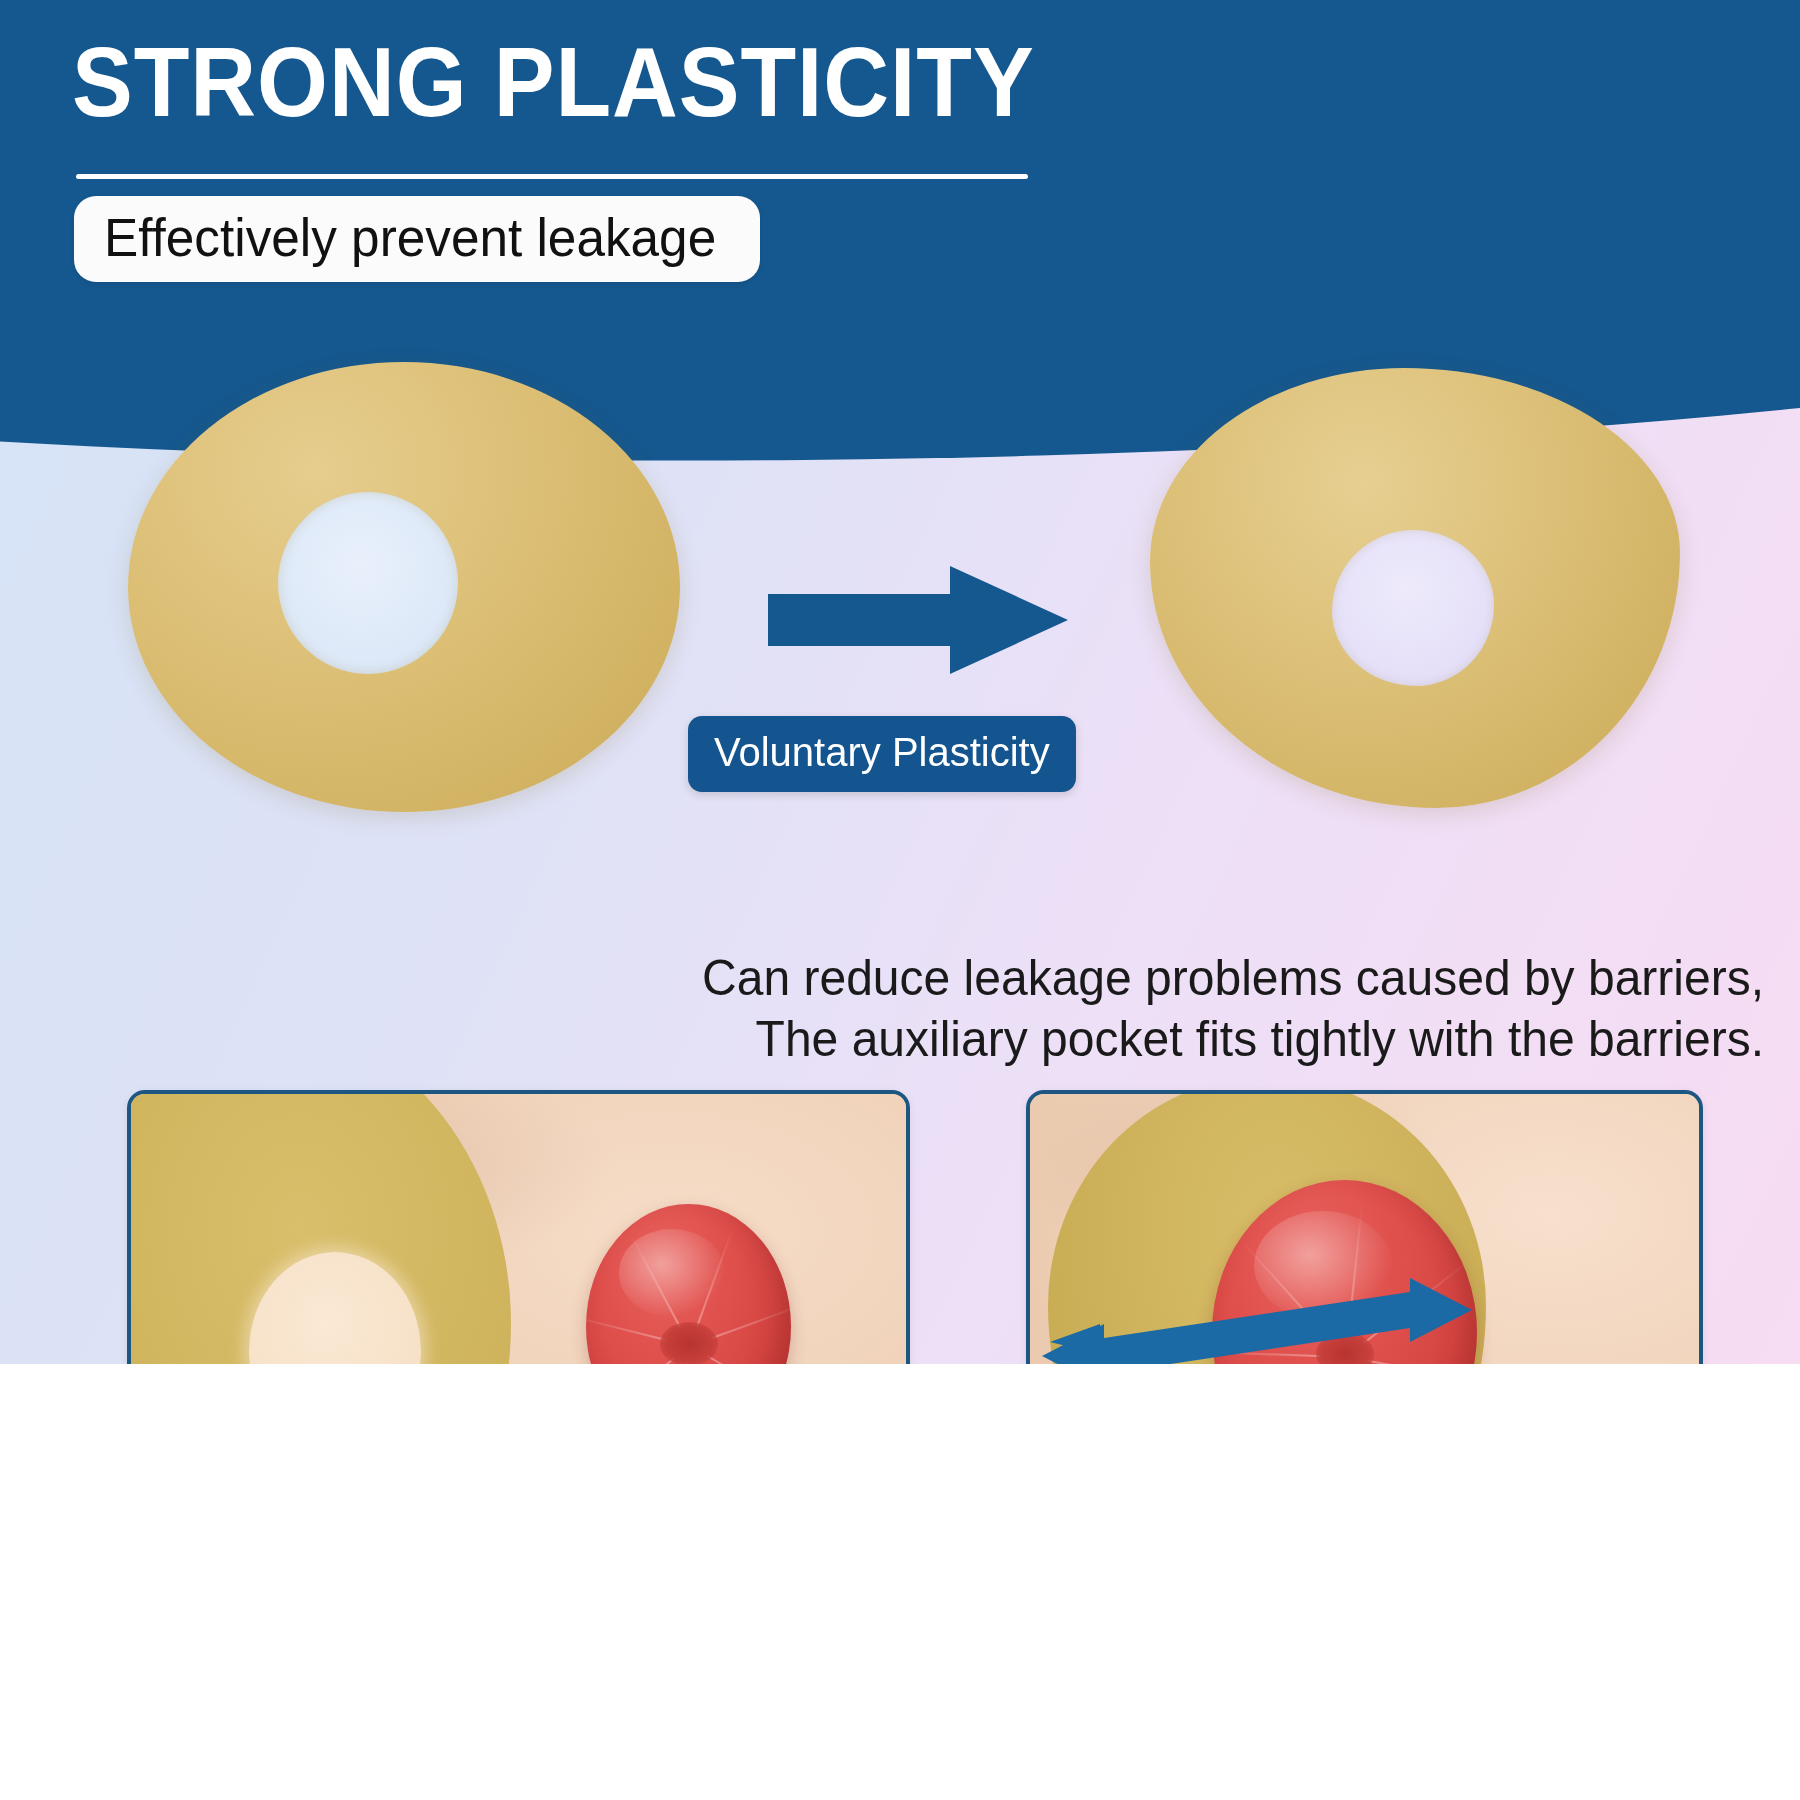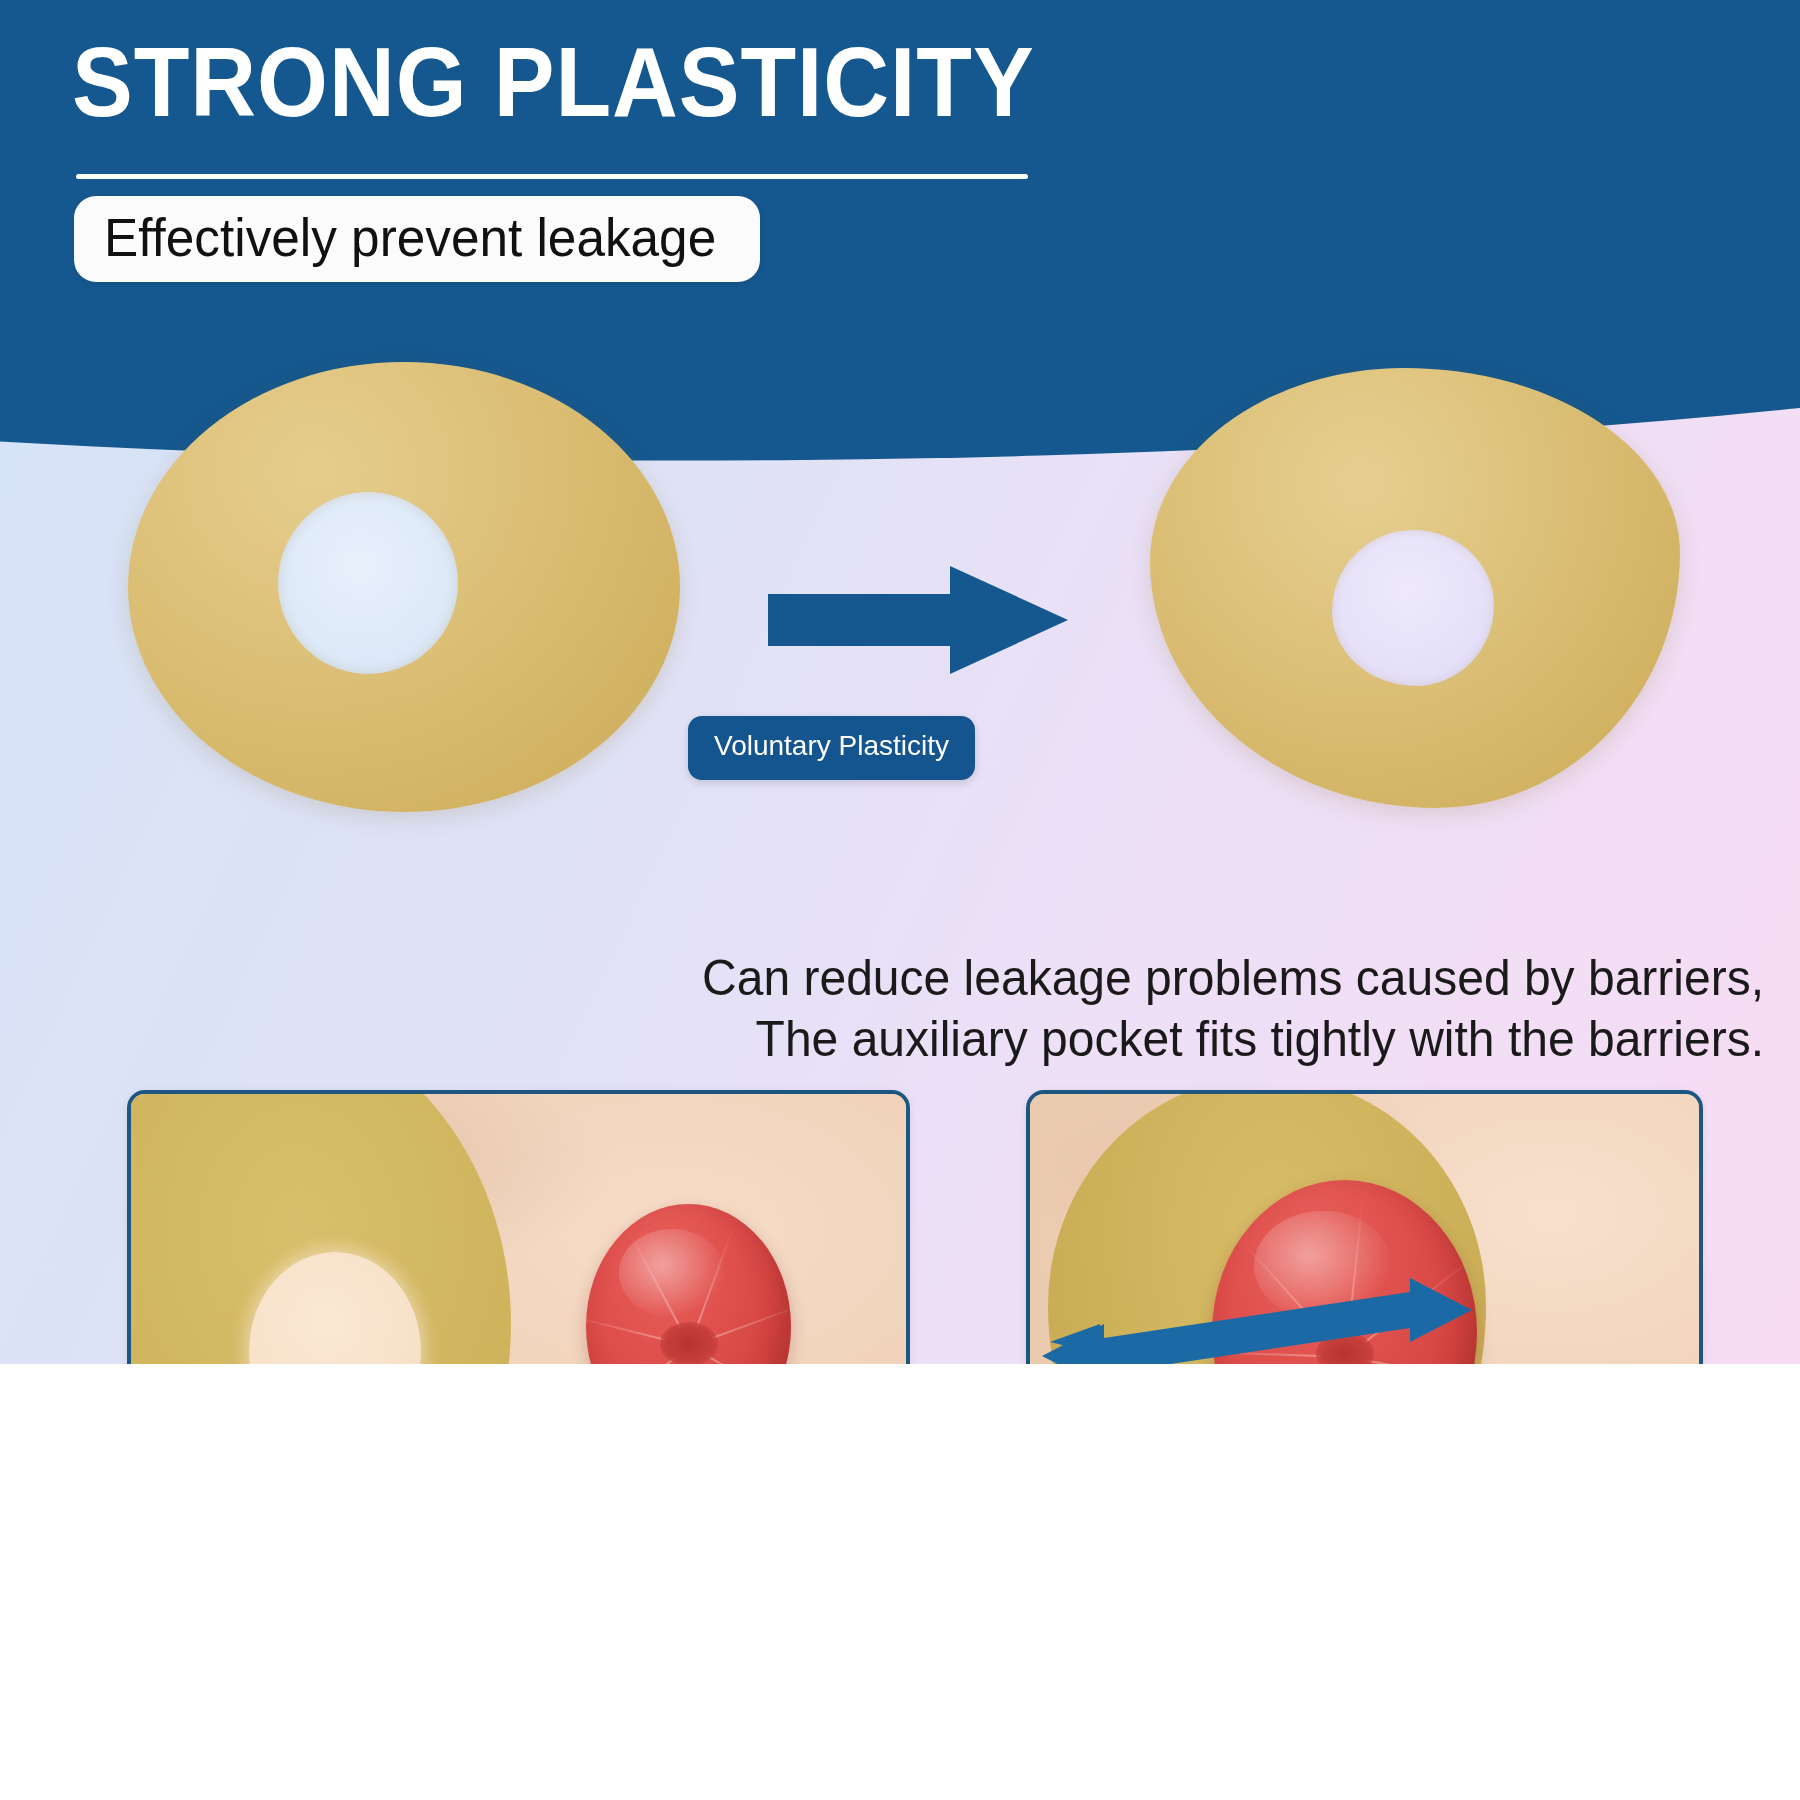--- a/index.html
+++ b/index.html
@@ -90,21 +90,21 @@
   .arrow-wrap{position:absolute;left:768px;top:560px;width:300px;height:120px;}
 
   
   .badge{
     position:absolute;left:688px;top:716px;
     background:#14558f;border-radius:14px;
     padding:16px 26px 20px 26px;
     box-shadow:0 3px 8px rgba(0,0,0,.14);
   }
   .badge span{
-    display:block;color:#ffffff;font-size:28px;line-height:1;white-space:nowrap;
+    display:block;color:#ffffff;font-size:40px;line-height:1;white-space:nowrap;
   }
 
   
   .mid-copy{
     position:absolute;left:0;top:948px;width:1800px;
     text-align:right;color:#1a1a1a;
   }
   .mid-copy p{
     margin:0;font-size:50px;line-height:1.22;font-weight:400;
     transform:scaleX(0.96);

